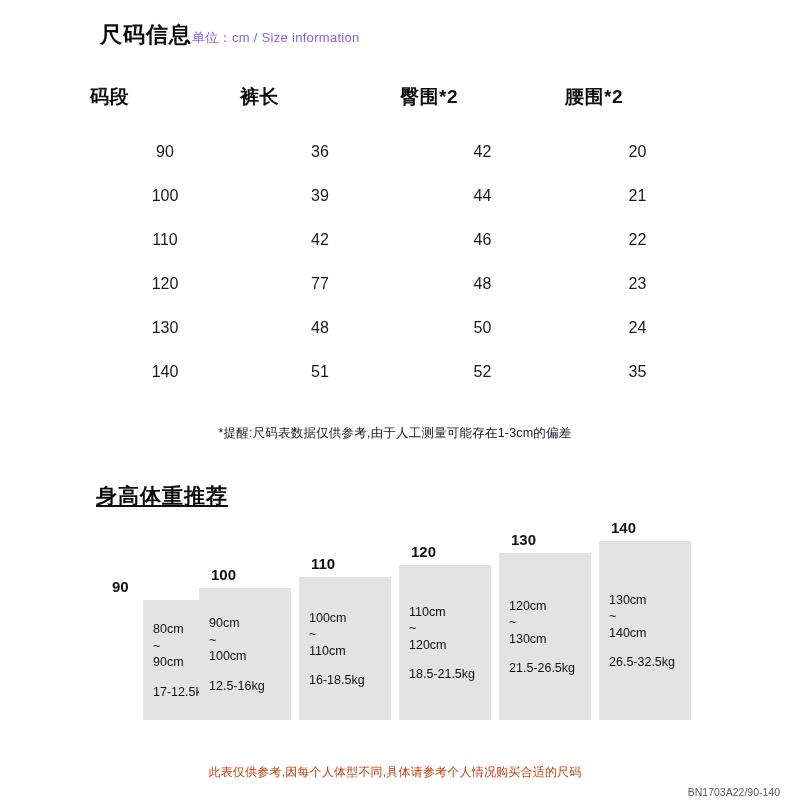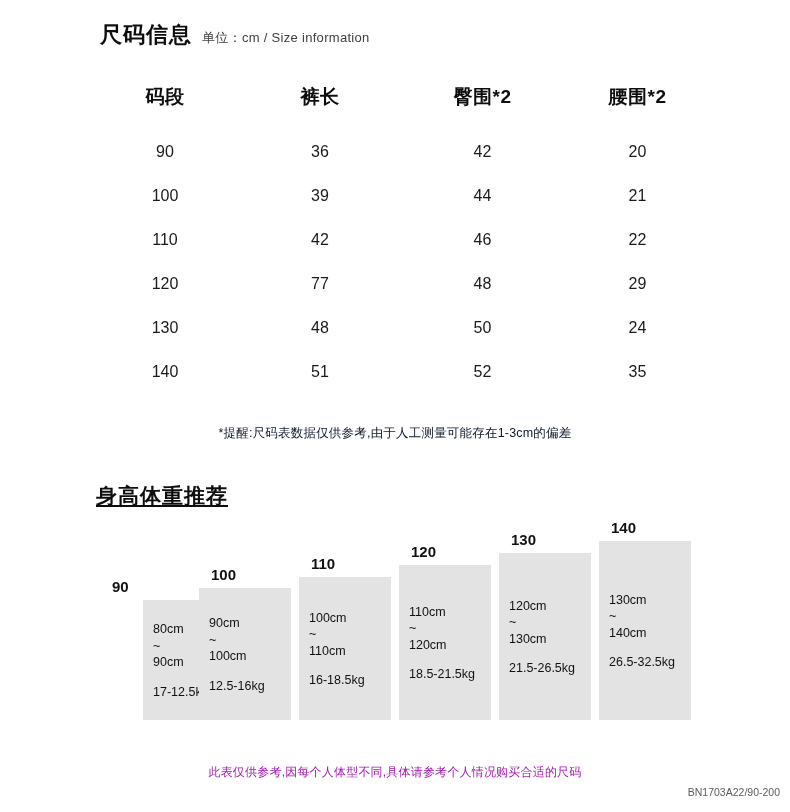--- a/index.html
+++ b/index.html
@@ -31,39 +31,38 @@
     align-items: baseline;
   }
   .size-title {
     font-size: 22px;
     font-weight: bold;
     letter-spacing: 1px;
     color: #0d0d0d;
   }
   .size-unit {
     font-size: 13px;
-    color: #404040;
-    margin-left: 10px;
+    color: #8b5cf6;
     letter-spacing: 0.3px;
   }
 
   
   .size-table {
     position: absolute;
     left: 90px;
     top: 78px;
     width: 620px;
     border-collapse: collapse;
   }
   .size-table th {
     font-size: 19px;
     font-weight: bold;
     color: #0d0d0d;
     padding: 6px 0 20px 0;
-    text-align: center;
+    text-align: left;
     letter-spacing: 0.5px;
   }
   .size-table td {
     font-size: 16px;
     color: #1a1a1a;
     text-align: center;
     padding: 13px 0;
   }
   .size-table col.c0 { width: 150px; }
   .size-table col.c1 { width: 160px; }
@@ -136,21 +135,21 @@
     margin-top: 14px;
   }
 
   .bottom-note {
     position: absolute;
     left: 0;
     top: 764px;
     width: 790px;
     text-align: center;
     font-size: 12px;
-    color: #a21caf;
+    color: #c2410c;
     letter-spacing: 0.2px;
   }
 
   .code-note {
     position: absolute;
     right: 10px;
     top: 786px;
     font-size: 10.5px;
     color: #5a5a5a;
   }
@@ -196,21 +195,21 @@
       <tr>
         <td>110</td>
         <td>42</td>
         <td>46</td>
         <td>22</td>
       </tr>
       <tr>
         <td>120</td>
         <td>77</td>
         <td>48</td>
-        <td>29</td>
+        <td>23</td>
       </tr>
       <tr>
         <td>130</td>
         <td>48</td>
         <td>50</td>
         <td>24</td>
       </tr>
       <tr>
         <td>140</td>
         <td>51</td>
@@ -282,15 +281,15 @@
         <div class="bar-range">130cm
 ~
 140cm</div>
         <div class="bar-weight">26.5-32.5kg</div>
       </div>
     </div>
 
   </div>
 
   <div class="bottom-note">此表仅供参考,因每个人体型不同,具体请参考个人情况购买合适的尺码</div>
-  <div class="code-note">BN1703A22/90-200</div>
+  <div class="code-note">BN1703A22/90-140</div>
 
 </div>
 
 </body></html>

